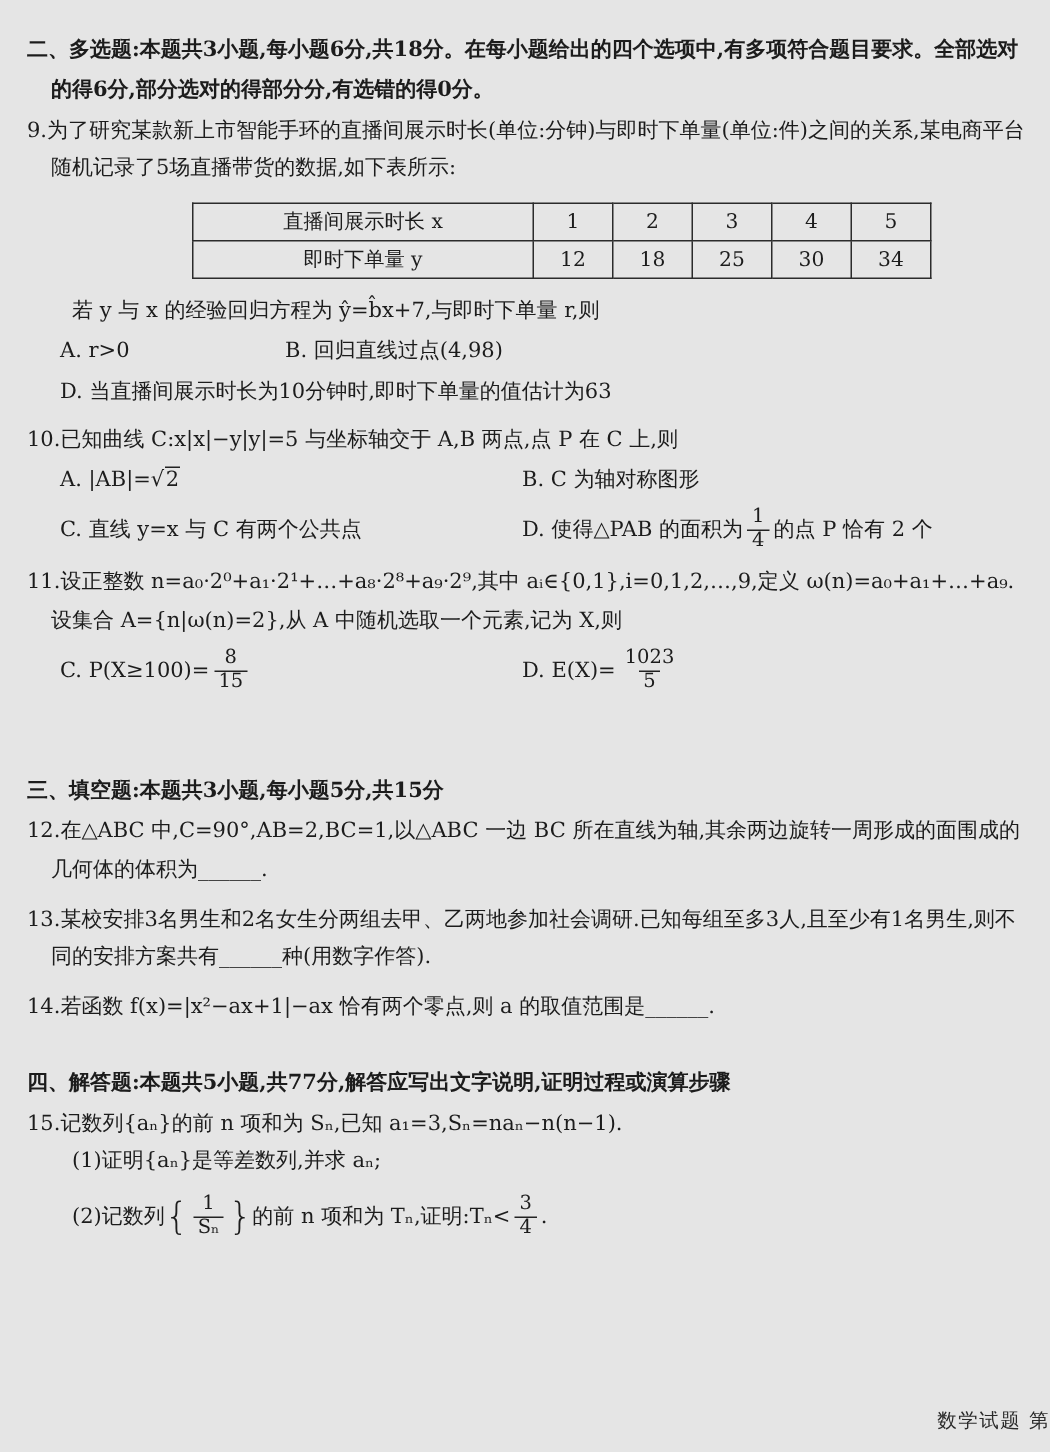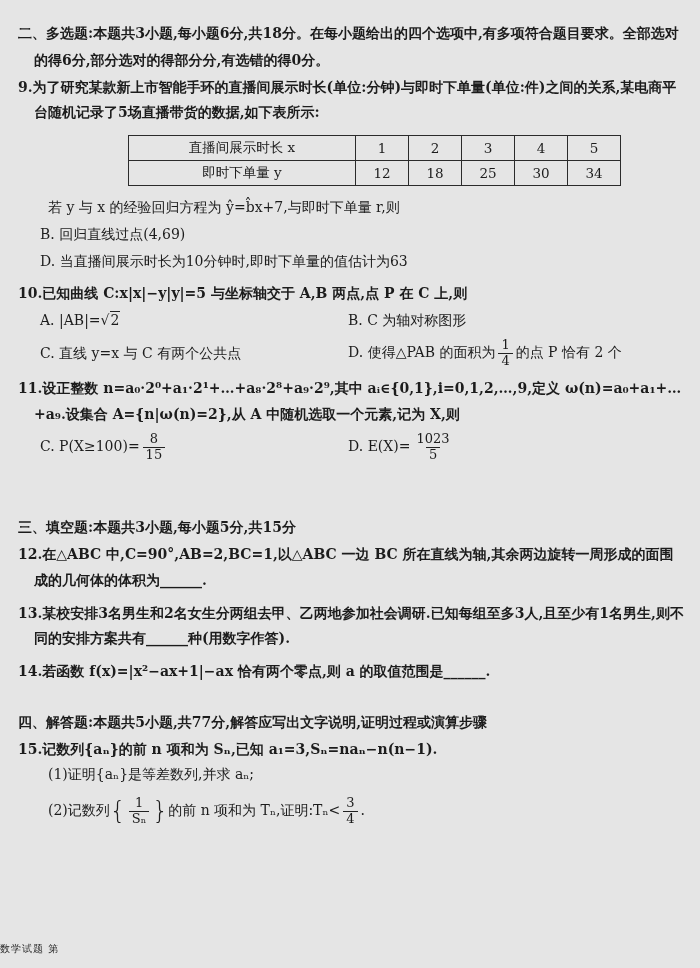--- a/index.html
+++ b/index.html
@@ -10,21 +10,21 @@
     background: #e5e5e5;
     color: #1c1c1c;
     font-family: "DejaVu Serif", "Liberation Serif", serif;
     font-size: 14px;
     overflow: hidden;
   }
   .content { padding: 20px 16px 0 18px; }
   p { margin: 0; }
   .hang   { padding-left: 16px; text-indent: -16px; line-height: 1.95; }
   .heading { font-weight: bold; }
-  .qp     { padding-left: 16px; text-indent: -16px; line-height: 1.85; font-weight: bold; }
+  .qp     { padding-left: 16px; text-indent: -16px; line-height: 1.85; }
   .sub    { padding-left: 30px; line-height: 1.85; }
 
   .data-table {
     border-collapse: collapse;
     margin: 9px 0 9px 110px;
     font-size: 13.5px;
   }
   .data-table td {
     border: 1px solid #2b2b2b;
     text-align: center;
@@ -62,22 +62,22 @@
 
   .gap-s3 { margin-top: 52px; }
   .gap-s4 { margin-top: 24px; }
   .gap-q  { margin-top: 7px; }
 
   .footer {
     position: absolute;
     bottom: 12px;
     left: 0;
     right: 0;
-    text-align: left;
-    font-size: 10px;
+    text-align: right;
+    font-size: 13px;
     color: #2a2a2a;
     letter-spacing: 1px;
   }
 </style>
 </head>
 <body>
 
 <div class="page">
   <div class="content">
 
@@ -102,21 +102,22 @@
           <td class="val">25</td>
           <td class="val">30</td>
           <td class="val">34</td>
         </tr>
       </tbody>
     </table>
 
     <p class="sub">若 y 与 x 的经验回归方程为 ŷ=b̂x+7,与即时下单量 r,则</p>
 
     <div class="opt-row">
-      <span>B. 回归直线过点(4,69)</span>
+      <span class="colA">A. r&gt;0</span>
+      <span>B. 回归直线过点(4,98)</span>
     </div>
     <div class="opt-row">
       <span>D. 当直播间展示时长为10分钟时,即时下单量的值估计为63</span>
     </div>
 
     <p class="qp gap-q">10.已知曲线 C:x|x|−y|y|=5 与坐标轴交于 A,B 两点,点 P 在 C 上,则</p>
 
     <div class="opt-row">
       <span class="colAw"><span>A. |AB|=√</span><span class="rad">2</span></span>
       <span>B. C 为轴对称图形</span>

